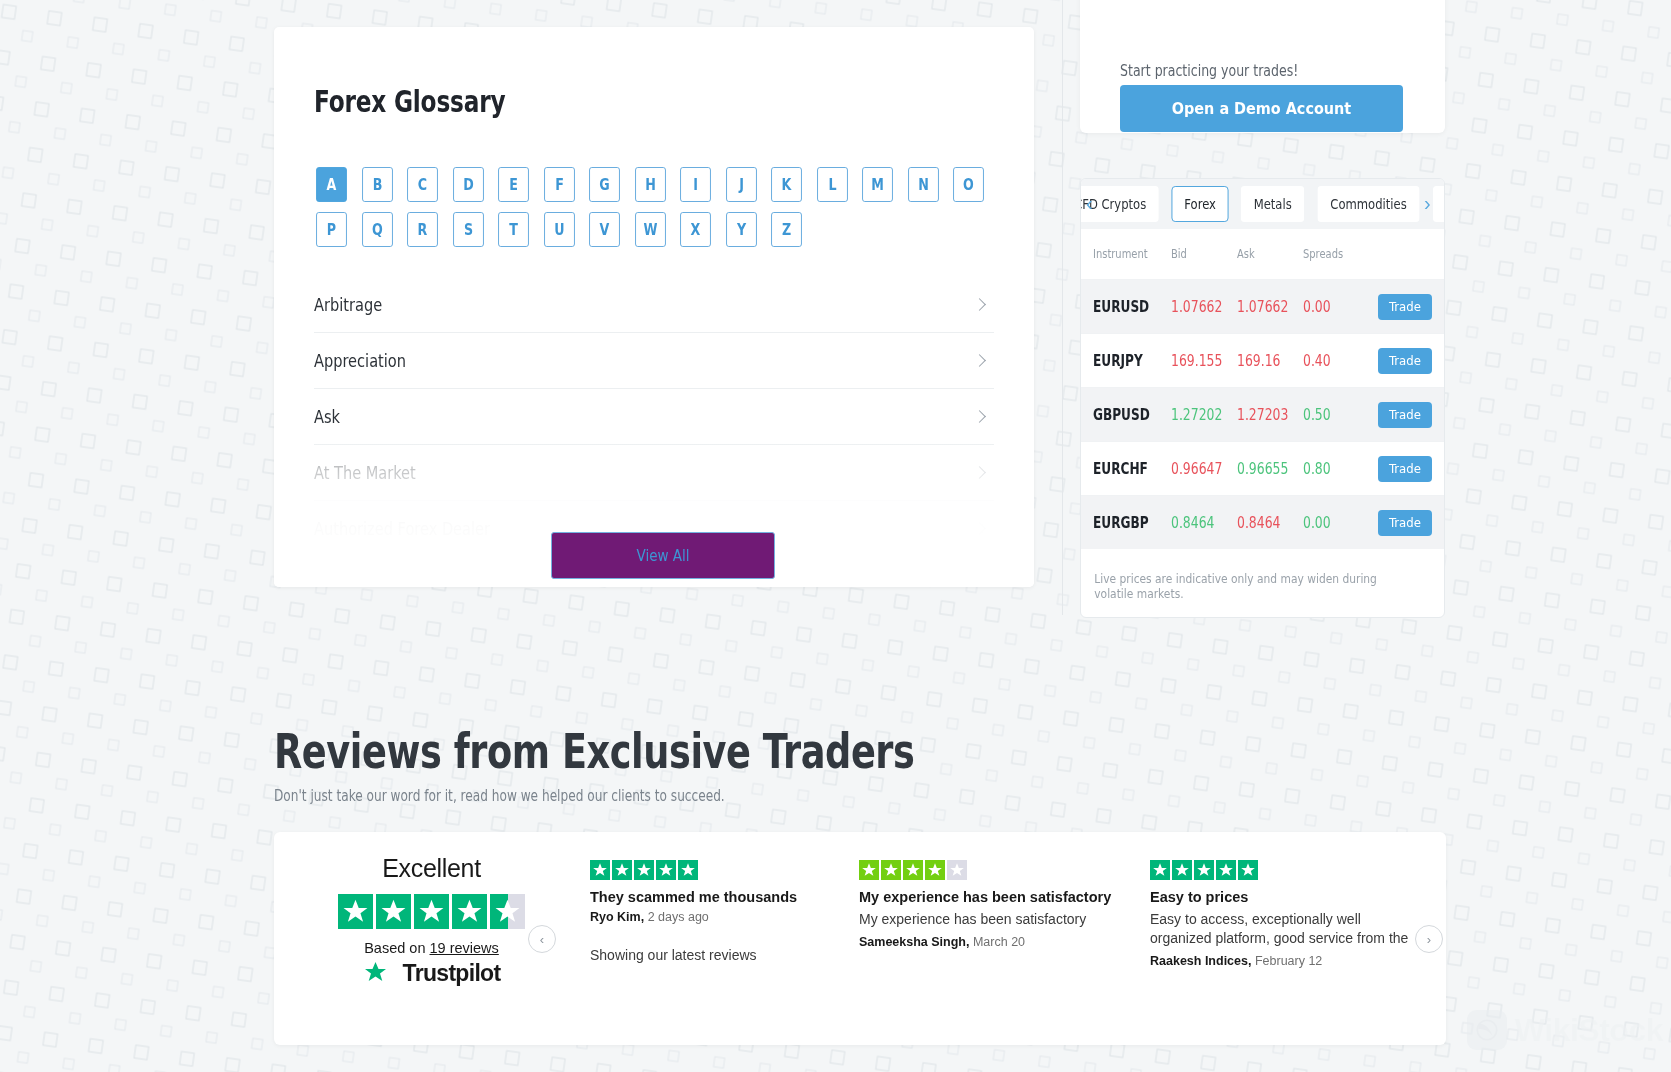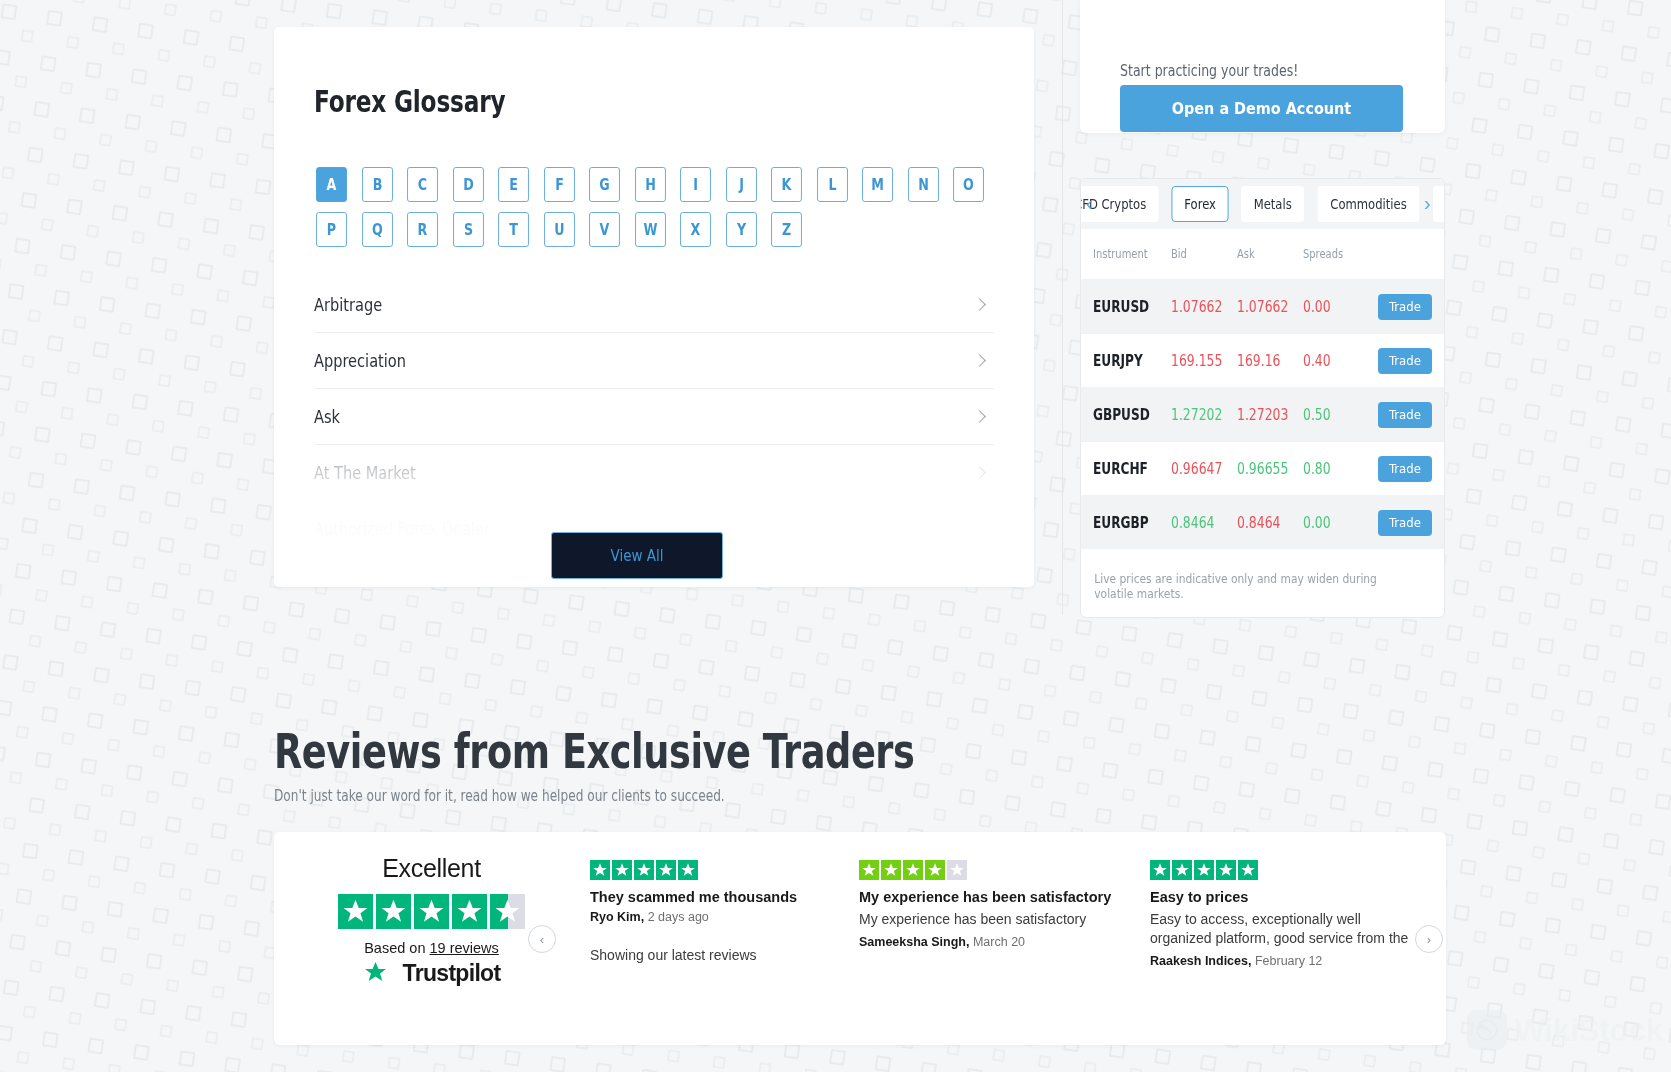--- a/index.html
+++ b/index.html
@@ -128,23 +128,23 @@
     bottom: 0;
     height: 150px;
     background: linear-gradient(to bottom, rgba(255,255,255,0) 0%, rgba(255,255,255,.85) 45%, #ffffff 80%);
     pointer-events: none;
   }
 
   .view-all-btn {
     position: absolute;
     left: 277px;
     top: 505px;
-    width: 172px;
+    width: 224px;
     height: 47px;
-    background: #0f172a;
+    background: #701a75;
     border: 1px solid #73b2e0;
     border-radius: 3px;
     color: #3d96d4;
     font-family: "DejaVu Sans Condensed", "Liberation Sans Narrow", "Liberation Sans", sans-serif;
     font-size: 15px;
     display: flex;
     align-items: center;
     justify-content: center;
     cursor: pointer;
   }

